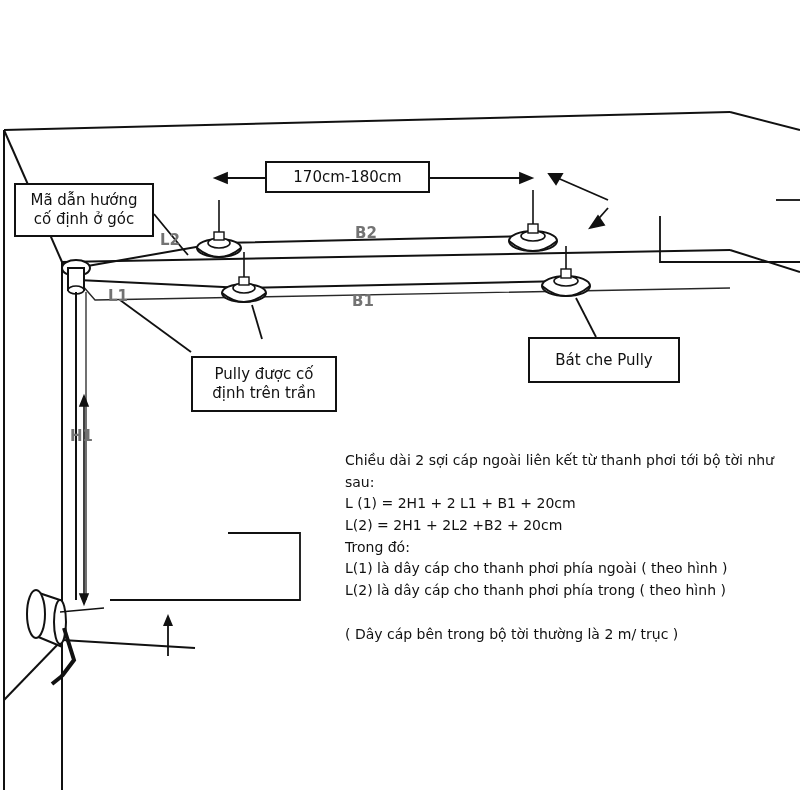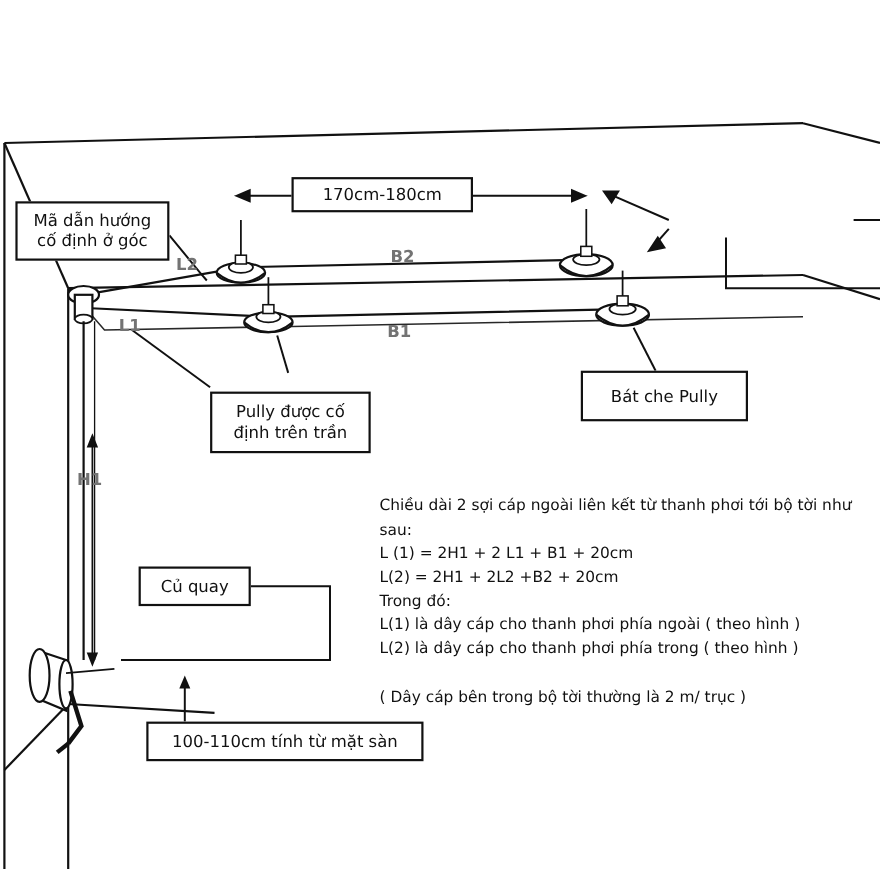--- a/index.html
+++ b/index.html
@@ -178,23 +178,21 @@
 cố định ở góc</div>
 
   <div class="label-box" style="left:265px; top:161px; width:165px; height:32px;">170cm-180cm</div>
 
 
   <div class="label-box" style="left:191px; top:339px; width:146px; height:56px;margin-top:17px;">Pully được cố
 định trên trần</div>
 
   <div class="label-box" style="left:528px; top:337px; width:152px; height:46px;">Bát che Pully</div>
 
-  <div class="label-box" style="left:126px; top:515px; width:102px; height:36px;">Củ quay</div>
-
-  <div class="label-box" style="left:133px; top:656px; width:252px; height:36px;">100-110cm tính từ mặt sàn</div>
+
 
   <div class="plain-label" style="left:160px; top:231px;">L2</div>
   <div class="plain-label" style="left:355px; top:224px;">B2</div>
   <div class="plain-label" style="left:108px; top:287px;text-align:right;">L1</div>
   <div class="plain-label" style="left:352px; top:292px;">B1</div>
   <div class="plain-label" style="left:70px; top:427px;">H1</div>
 
   <div class="text-block" style="left:345px; top:450px; width:430px;">Chiều dài 2 sợi cáp ngoài liên kết từ thanh phơi tới bộ tời như sau:
 L (1)  = 2H1 + 2 L1 + B1 + 20cm
 L(2)  = 2H1 + 2L2 +B2 + 20cm

